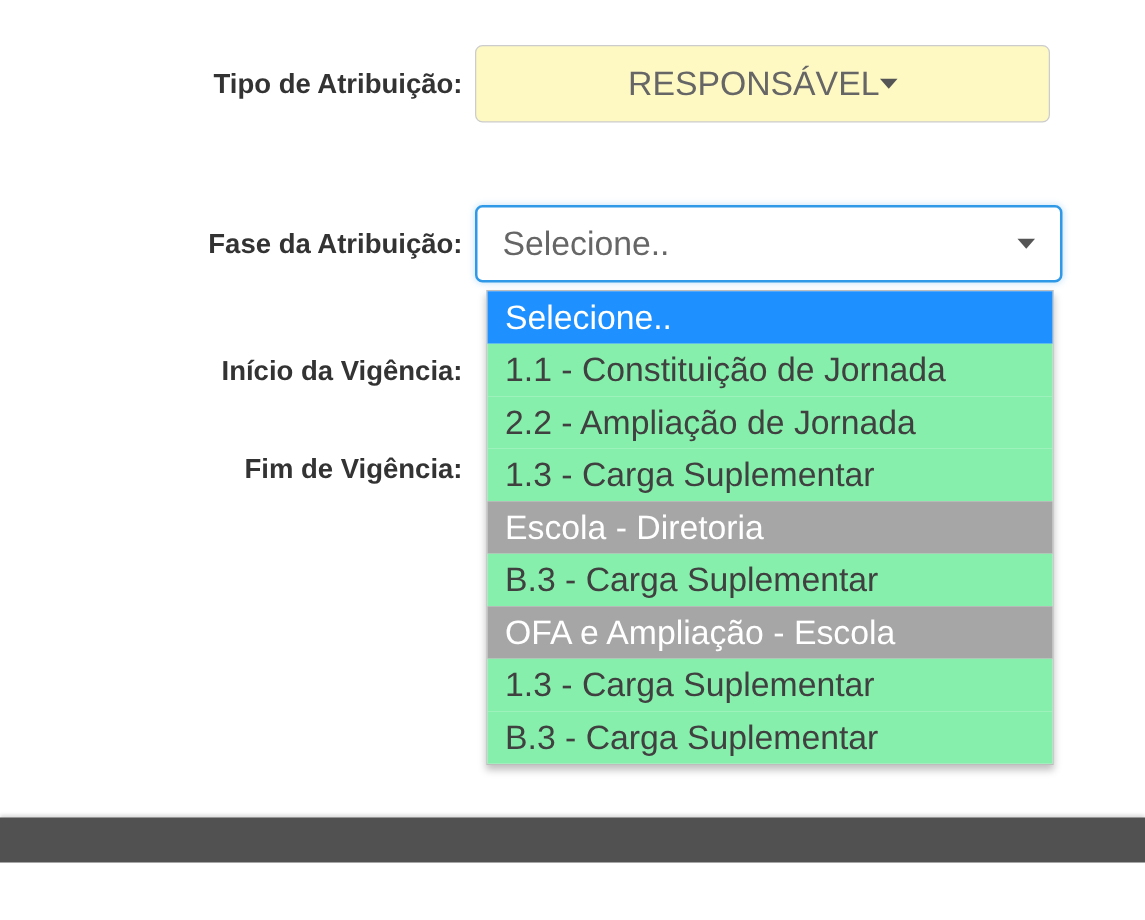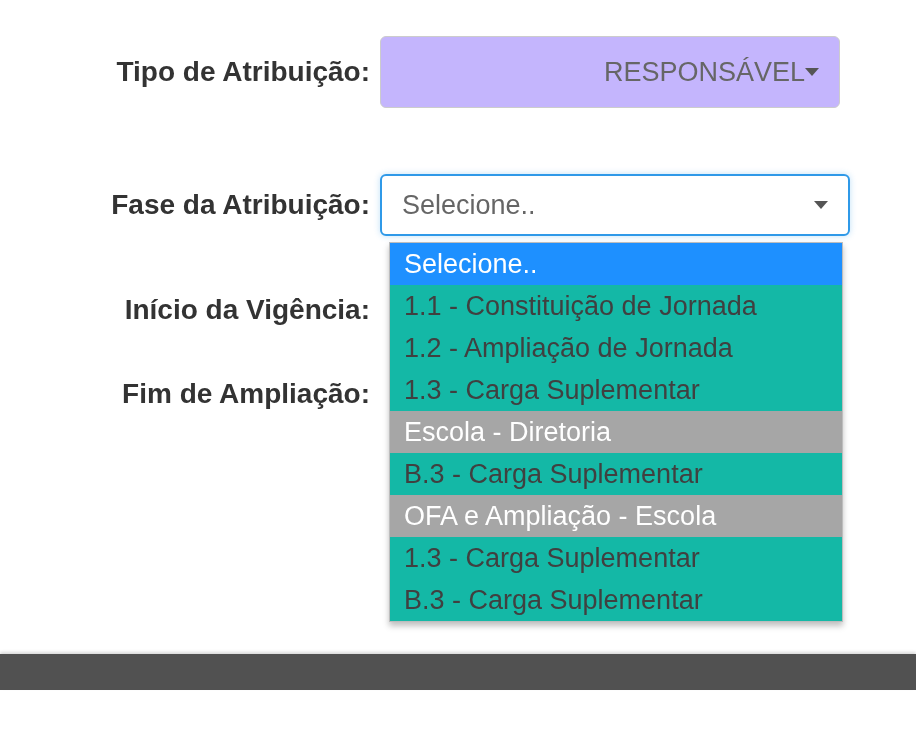--- a/index.html
+++ b/index.html
@@ -34,35 +34,35 @@
   .row {
     display: flex;
     align-items: center;
     margin-bottom: 66px;
   }
 
   .label {
     width: 380px;
     text-align: right;
     padding-right: 10px;
-    font-size: 28px;
+    font-size: 22px;
     font-weight: 700;
     color: #333333;
     box-sizing: border-box;
   }
 
   .select-closed {
     width: 460px;
-    height: 72px;
+    height: 62px;
     border: 1px solid #cccccc;
     border-radius: 6px;
-    background: #c4b5fd;
+    background: #fef9c3;
     display: flex;
     align-items: center;
-    justify-content: flex-end;
+    justify-content: center;
     padding: 0 20px;
     box-sizing: border-box;
     font-size: 27px;
     color: #666666;
   }
 
   .select-closed .caret {
     width: 0; height: 0;
     border-left: 7px solid transparent;
     border-right: 7px solid transparent;
@@ -120,21 +120,21 @@
     background: #1e90ff;
     color: #ffffff;
   }
 
   .opt.group {
     background: #a6a6a6;
     color: #ffffff;
   }
 
   .opt.item {
-    background: #14b8a6;
+    background: #86efac;
     color: #404040;
   }
 </style>
 </head>
 <body>
 
 <div class="footer-bar"></div>
 
 <div class="form">
 
@@ -150,32 +150,32 @@
     <div class="label">Fase da Atribuição:</div>
     <div class="select-open-wrapper">
       <div class="select-open-trigger">
         <span>Selecione..</span>
         <span class="caret"></span>
       </div>
       <div class="dropdown-panel" id="fase-options">
 
       <div class="opt highlight">Selecione..</div>
           <div class="opt item">1.1 - Constituição de Jornada</div>
-          <div class="opt item">1.2 - Ampliação de Jornada</div>
+          <div class="opt item">2.2 - Ampliação de Jornada</div>
           <div class="opt item">1.3 - Carga Suplementar</div>
           <div class="opt group">Escola - Diretoria</div>
           <div class="opt item">B.3 - Carga Suplementar</div>
           <div class="opt group">OFA e Ampliação - Escola</div>
           <div class="opt item">1.3 - Carga Suplementar</div>
           <div class="opt item">B.3 - Carga Suplementar</div>
         </div>
     </div>
   </div>
 
   <div class="row" style="margin-bottom:52px;">
     <div class="label">Início da Vigência:</div>
   </div>
 
   <div class="row">
-    <div class="label">Fim de Ampliação:</div>
+    <div class="label">Fim de Vigência:</div>
   </div>
 
 </div>
 
 </body></html>

